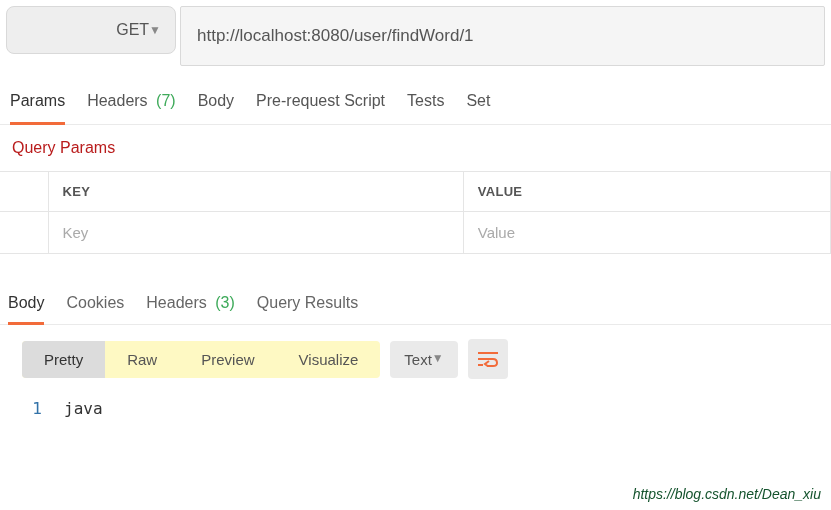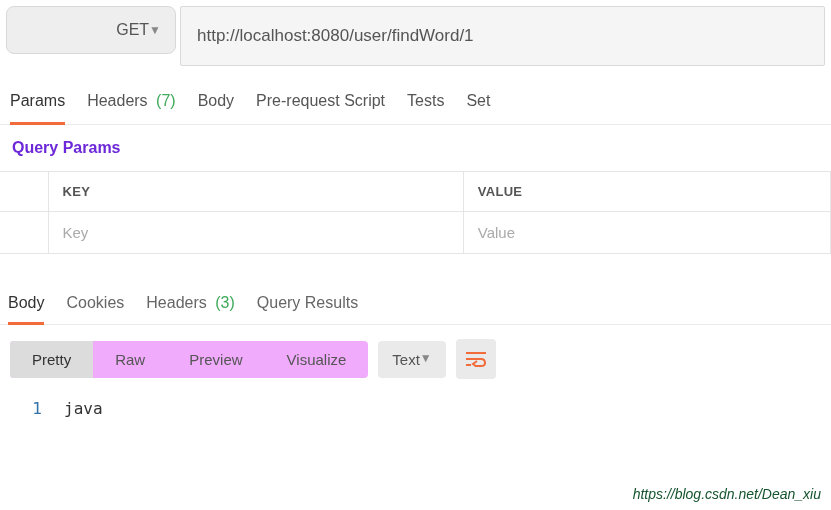--- a/index.html
+++ b/index.html
@@ -65,23 +65,23 @@
   }
   .tab.active {
     color: #333;
     border-bottom: 3px solid #f26b3a;
   }
   .tab .count { color: #3eaa5a; margin-left: 4px; }
 
   
   .section-title {
     font-size: 16px;
-    color: #6d28d9;
+    color: #b91c1c;
     padding: 14px 12px 14px 12px;
-    font-weight: 700;
+    font-weight: 400;
   }
   .params-table {
     width: 100%;
     border-collapse: collapse;
     border-top: 1px solid #e5e5e5;
     border-bottom: 1px solid #e5e5e5;
   }
   .params-table th, .params-table td {
     border: 1px solid #e5e5e5;
     border-left: none;
@@ -134,23 +134,24 @@
 
   
   .resp-toolbar {
     display: flex;
     align-items: center;
     gap: 10px;
     padding: 14px 10px;
   }
   .segmented {
     display: flex;
-    background: #f0abfc;
+    background: #fef9c3;
     border-radius: 4px;
     overflow: hidden;
+    margin-left: 12px;
   }
   .seg-btn {
     padding: 10px 22px;
     font-size: 15px;
     color: #555;
     cursor: pointer;
   }
   .seg-btn.active {
     background: #dcdcdc;
     color: #333;

